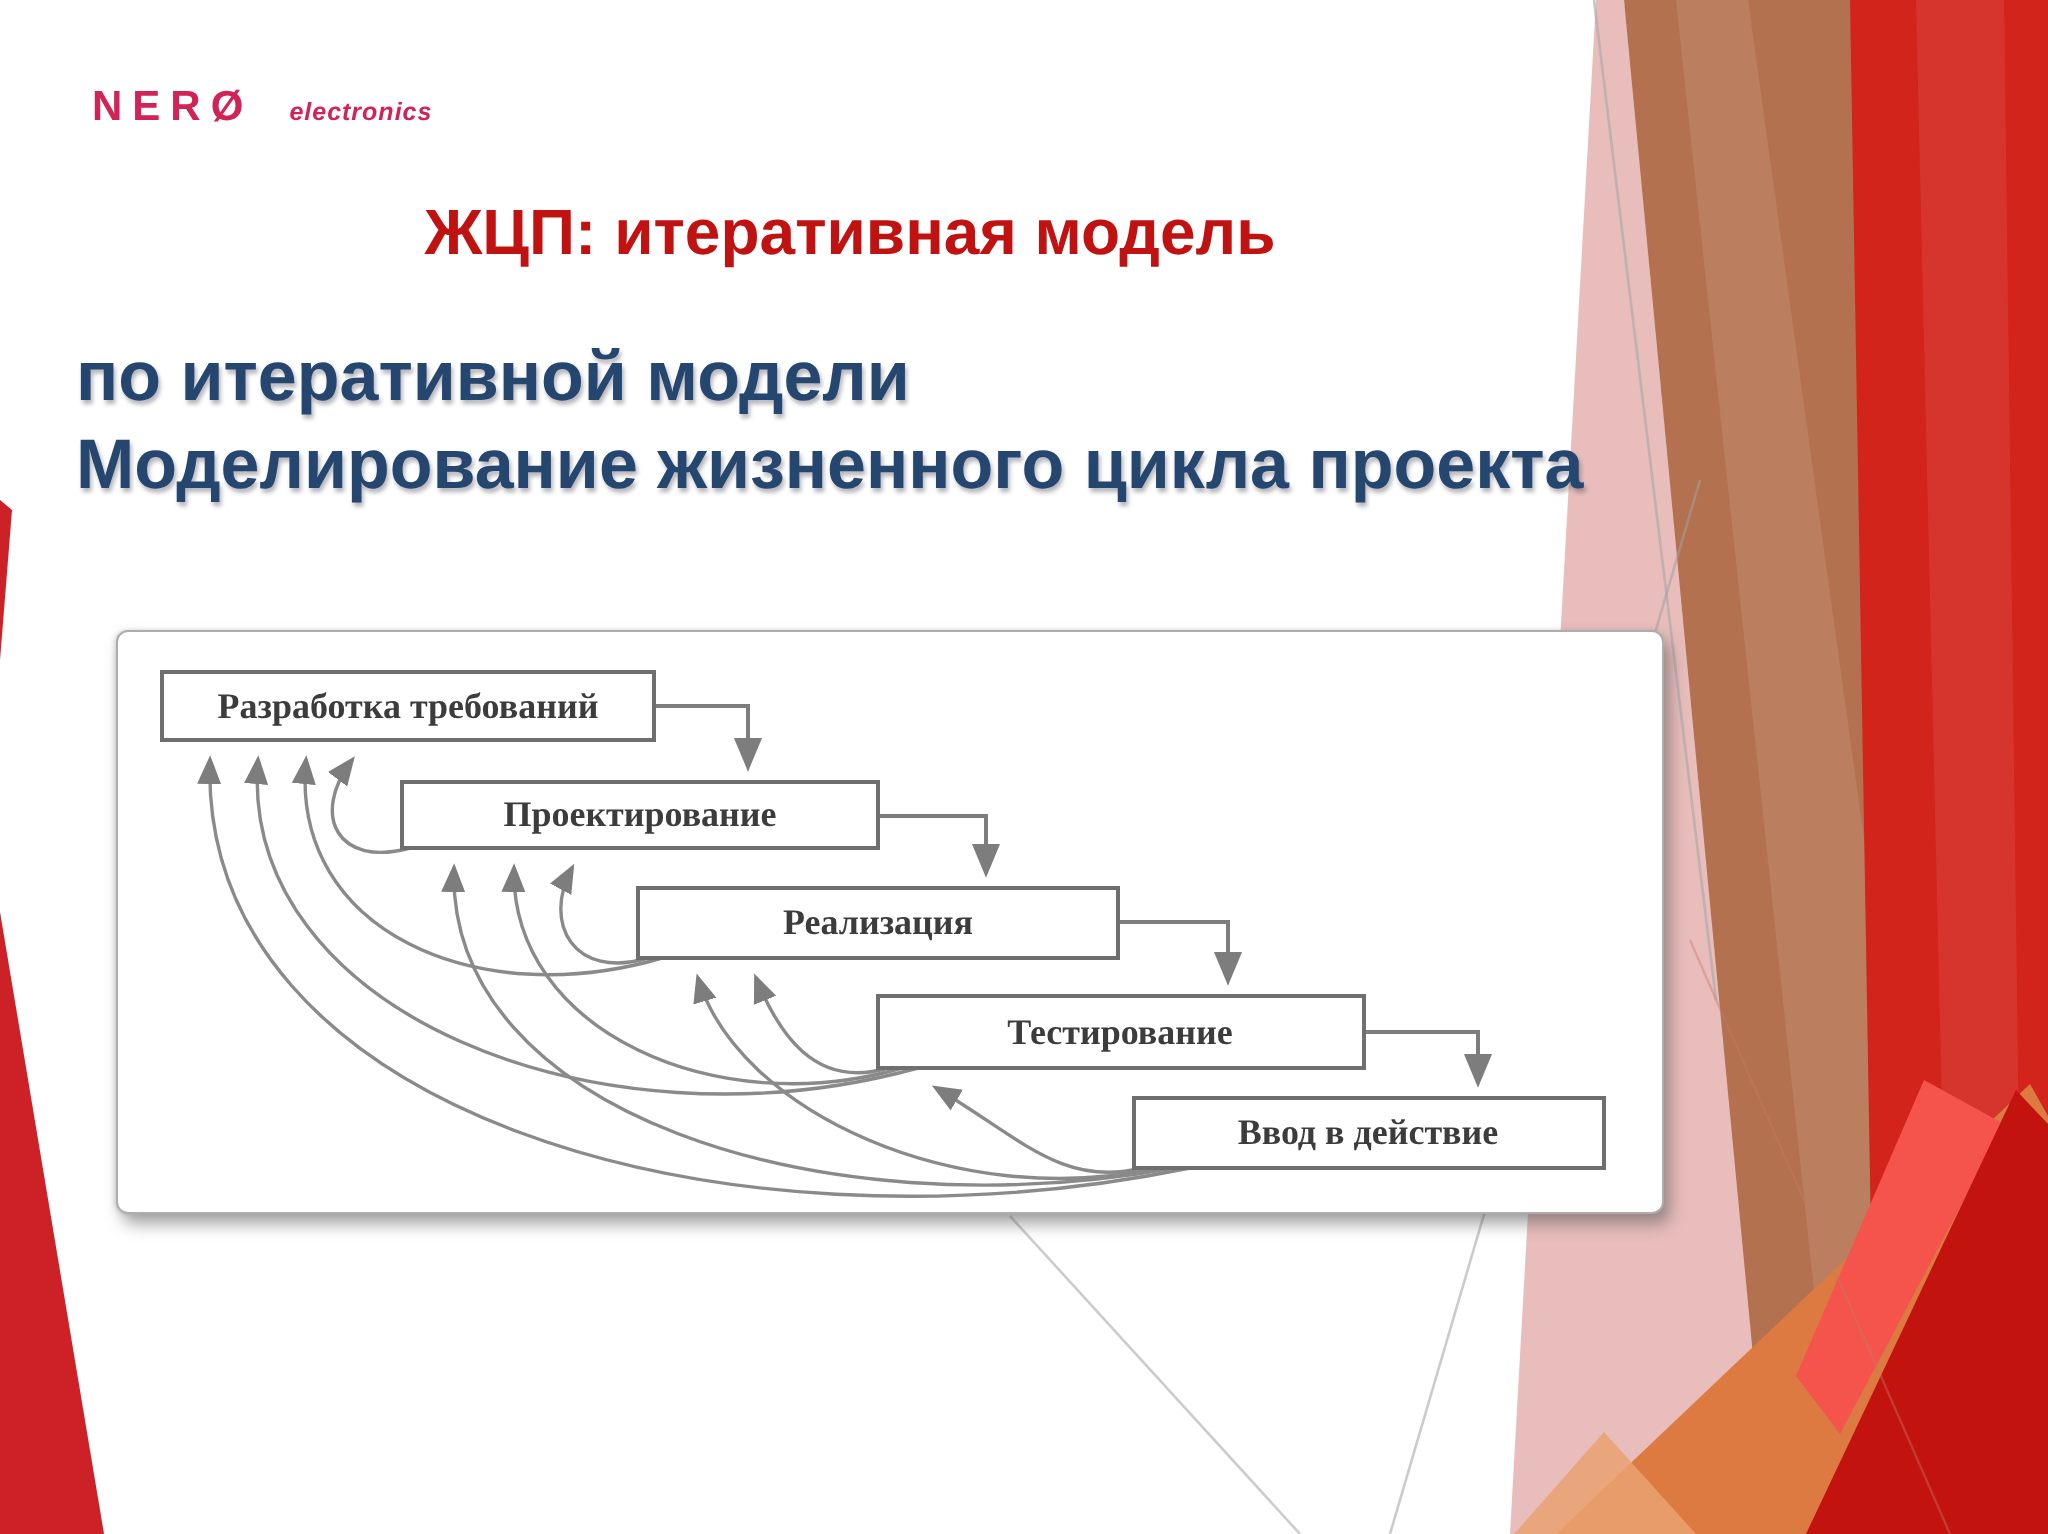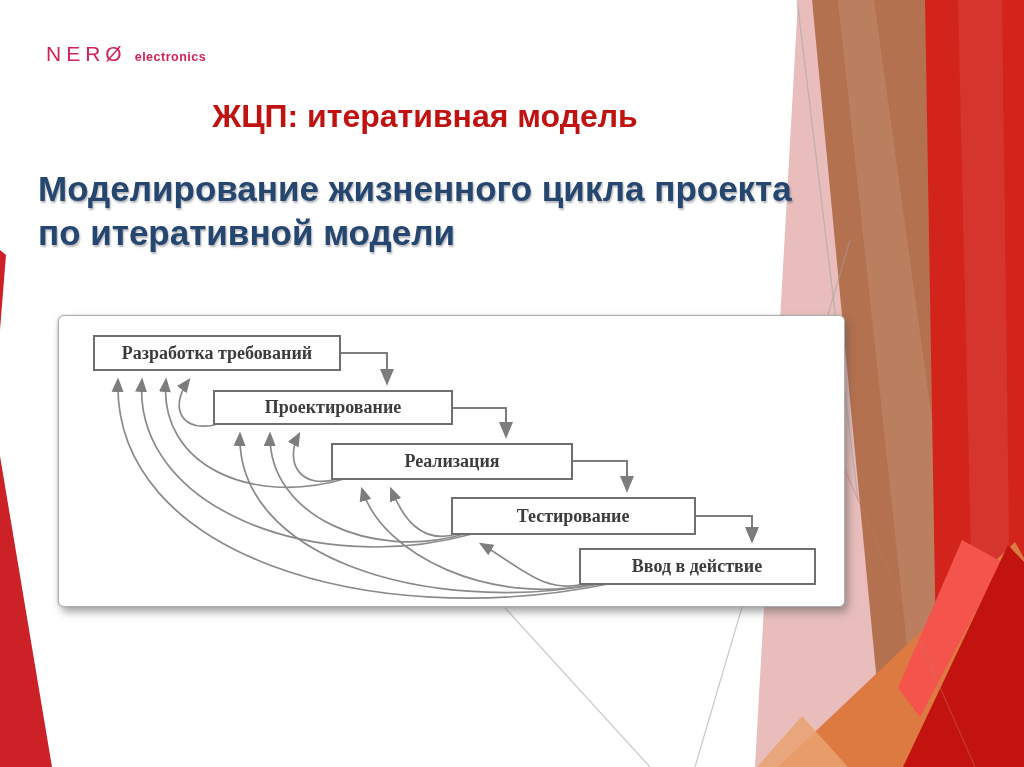--- a/index.html
+++ b/index.html
@@ -5,45 +5,44 @@
   html,body{margin:0;padding:0;}
   body{
     width:1024px;height:767px;overflow:hidden;position:relative;
     background:#ffffff;font-family:"Liberation Sans",sans-serif;
   }
   #bg-art{position:absolute;inset:0;z-index:0;}
   .content{position:absolute;z-index:2;}
 
   .logo{left:46px;top:42px;color:#D22356;white-space:nowrap;}
   .logo .brand{
-    font-size:21px;font-weight:normal;letter-spacing:5px;
+    font-size:21px;font-weight:bold;letter-spacing:5px;
     font-family:"Liberation Sans",sans-serif;
   }
   .logo .suffix{
-    font-size:12.5px;font-weight:bold;letter-spacing:0.5px;margin-left:8px;
+    font-size:12.5px;font-weight:bold;letter-spacing:0.5px;margin-left:18px;font-style:italic;
   }
 
   .slide-title{
     left:0;top:100px;width:850px;text-align:center;
     font-size:32px;font-weight:bold;color:#C11212;line-height:1.05;
   }
 
   .slide-subtitle{
     left:38px;top:167px;width:800px;
     font-size:35px;font-weight:bold;color:#25466E;line-height:44px;
     text-shadow:1px 2px 2px rgba(40,40,60,0.35);
   }
   .slide-subtitle span{display:block;}
 
   .diagram-panel{
     left:58px;top:315px;width:772px;height:290px;
     background:#ffffff;
     border:1.5px solid #ADADAD;border-radius:6px;
     box-shadow:3px 5px 8px rgba(90,90,90,0.55), -1px 0 2px rgba(160,160,160,0.35);
-    padding-left:13px;
   }
   .diagram-panel svg{display:block;width:100%;height:100%;}
   .dbox{fill:#ffffff;stroke:#6F6F6F;stroke-width:2;}
   .dtext{
     font-family:"Liberation Serif",serif;font-weight:bold;
     font-size:18px;fill:#3C3C3C;text-anchor:middle;
   }
   .conn{fill:none;stroke:#7D7D7D;stroke-width:2;}
   .fb{fill:none;stroke:#8A8A8A;stroke-width:1.7;}
 </style>
@@ -74,22 +73,22 @@
   </g>
 </svg>
 
 <div class="content logo">
   <span class="brand">NERØ</span><span class="suffix">electronics</span>
 </div>
 
 <div class="content slide-title">ЖЦП: итеративная модель</div>
 
 <div class="content slide-subtitle">
+  <span>по итеративной модели</span>
   <span>Моделирование жизненного цикла проекта</span>
-  <span>по итеративной модели</span>
 </div>
 
 <div class="content diagram-panel">
   <svg viewBox="0 0 772 290">
     <defs>
       <marker id="arr" viewBox="0 0 12 10" refX="10" refY="5" markerWidth="8.5" markerHeight="7.5" orient="auto">
         <path d="M0,0 L12,5 L0,10 Z" fill="#7D7D7D"></path>
       </marker>
     </defs>
 

